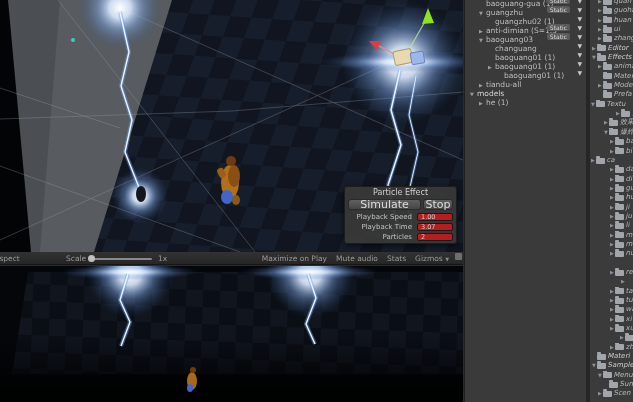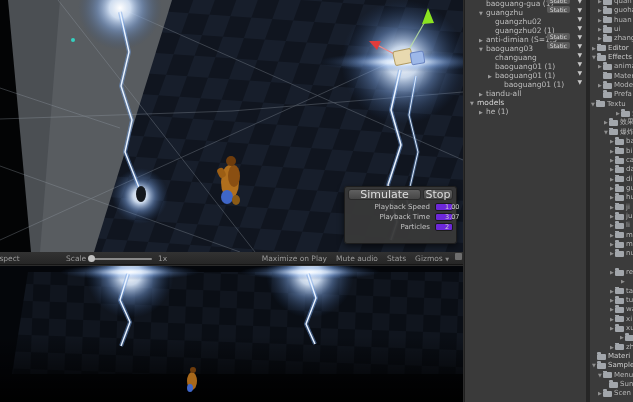--- a/index.html
+++ b/index.html
@@ -15,22 +15,22 @@
     background:rgba(56,56,56,.96);border:1px solid #1d1d1d;border-radius:3px;
     box-shadow:0 2px 6px rgba(0,0,0,.6);padding:1px 3px;}
   .pp-title{font-size:8px;color:#cfcfcf;text-align:center;height:10px;line-height:10px;}
   .pp-btnrow{display:flex;gap:2px;height:11px;margin:1px 0 2px 0;}
   .pp-btn{background:linear-gradient(#606060,#464646);border:1px solid #2a2a2a;border-radius:3px;
     color:#ddd;font-size:11px;line-height:9px;text-align:center;}
   .pp-btn.sim{flex:1;}
   .pp-btn.stop{width:30px;}
   .pp-field{display:flex;align-items:center;height:10px;}
   .pp-label{flex:1;font-size:7px;color:#c2c2c2;text-align:right;padding-right:5px;}
-  .pp-value{width:18px;height:8px;background:#6d28d9;border:1px solid #1a1a1a;border-radius:2px;
-    color:#cfcfcf;font-size:6.5px;line-height:7px;padding-left:9px;}
+  .pp-value{width:36px;height:8px;background:#b91c1c;border:1px solid #1a1a1a;border-radius:2px;
+    color:#cfcfcf;font-size:6.5px;line-height:7px;padding-left:3px;}
 
   
   .game-toolbar{position:absolute;left:0;top:252px;width:463px;height:13px;
     background:linear-gradient(#323232,#262626);border-bottom:1px solid #161616;
     color:#9a9a9a;font-size:7.5px;overflow:hidden;}
   .gt-aspect{position:absolute;left:-24px;top:2px;}
   .gt-scale{position:absolute;left:66px;top:2px;}
   .gt-slider-line{position:absolute;left:92px;top:6px;width:60px;height:2px;background:#8a8a8a;border-radius:1px;}
   .gt-knob{position:absolute;left:88px;top:3px;width:7px;height:7px;border-radius:50%;background:#c0c0c0;}
   .gt-zoom{position:absolute;left:158px;top:2px;}
@@ -49,21 +49,21 @@
   .hrow{position:relative;height:9px;line-height:9px;white-space:nowrap;}
   .tri{display:inline-block;font-size:5px;color:#9a9a9a;width:7px;}
   .hlabel{font-size:7.5px;color:#bdbdbd;}
   .hrow.root .hlabel{color:#d6d6d6;margin-top:46px;}
   .badge{position:absolute;right:16px;top:1px;background:#5a5a5a;border-radius:2px;
     font-size:6px;line-height:7px;color:#ddd;padding:0 3px;}
   .dd{position:absolute;right:4px;top:0;font-size:6px;color:#c8c8c8;}
 
   
   .project{position:absolute;left:586px;top:0;width:47px;height:402px;background:#3b3b3b;
-    border-left:4px solid #262626;overflow:hidden;}
+    border-left:4px solid #262626;overflow:hidden;font-style:italic;}
   .prow{height:9.35px;line-height:9.35px;white-space:nowrap;overflow:hidden;display:flex;align-items:center;}
   .ptri{font-size:5px;color:#8f8f8f;width:6px;flex:none;text-align:center;}
   .folder{flex:none;width:9px;height:6px;background:#a2a6ab;border-radius:1px;position:relative;margin-right:2px;}
   .folder::before{content:"";position:absolute;top:-2px;left:0;width:4px;height:2px;background:#a2a6ab;border-radius:1px 1px 0 0;}
   .plabel{font-size:7px;color:#b8b8b8;}
   .prow.lvl0 .plabel{color:#cccccc;}
 </style>
 </head>
 <body>
 
@@ -137,20 +137,21 @@
         <circle cx="231" cy="161" r="5" fill="#6e3c0c"></circle>
         <rect x="218" y="168" width="7" height="10" rx="3" fill="#9c5e14" transform="rotate(-25 221 173)"></rect>
         <ellipse cx="227" cy="197" rx="6" ry="7" fill="#3f66c8"></ellipse>
         <ellipse cx="236" cy="200" rx="4" ry="5" fill="#8a5a16"></ellipse>
       </g>
 
       <ellipse cx="141" cy="194" rx="5" ry="8" fill="#14181d"></ellipse>
     </svg>
 
     <div class="particle-panel">
+      <div class="pp-title">Particle Effect</div>
       <div class="pp-btnrow">
         <div class="pp-btn sim">Simulate</div>
         <div class="pp-btn stop">Stop</div>
       </div>
       <div id="pp-fields">
           <div class="pp-field">
             <span class="pp-label">Playback Speed</span>
             <span class="pp-value">1.00</span>
           </div>
           <div class="pp-field">
@@ -215,21 +216,20 @@
         <circle cx="193" cy="104" r="3" fill="#6e3c0c"></circle>
         <ellipse cx="190" cy="122" rx="3" ry="4" fill="#3f66c8"></ellipse>
       </g>
     </svg>
   </div>
 
   <div class="hierarchy">
     <div class="hier-rows" id="hier-rows">
         <div class="hrow" style="padding-left: 14px;"><span class="tri"></span><span class="hlabel">baoguang-gua (1)</span><span class="badge">Static</span><span class="dd">▼</span></div>
         <div class="hrow" style="padding-left: 14px;"><span class="tri">▼</span><span class="hlabel">guangzhu</span><span class="badge">Static</span><span class="dd">▼</span></div>
-        <div class="hrow" style="padding-left: 23px;"><span class="tri"></span><span class="hlabel">guangzhu02</span><span class="dd">▼</span></div>
         <div class="hrow" style="padding-left: 23px;"><span class="tri"></span><span class="hlabel">guangzhu02 (1)</span><span class="dd">▼</span></div>
         <div class="hrow" style="padding-left: 14px;"><span class="tri">▶</span><span class="hlabel">anti-dimian (S=1.5</span><span class="badge">Static</span><span class="dd">▼</span></div>
         <div class="hrow" style="padding-left: 14px;"><span class="tri">▼</span><span class="hlabel">baoguang03</span><span class="badge">Static</span><span class="dd">▼</span></div>
         <div class="hrow" style="padding-left: 23px;"><span class="tri"></span><span class="hlabel">changuang</span><span class="dd">▼</span></div>
         <div class="hrow" style="padding-left: 23px;"><span class="tri"></span><span class="hlabel">baoguang01 (1)</span><span class="dd">▼</span></div>
         <div class="hrow" style="padding-left: 23px;"><span class="tri">▶</span><span class="hlabel">baoguang01 (1)</span><span class="dd">▼</span></div>
         <div class="hrow" style="padding-left: 32px;"><span class="tri"></span><span class="hlabel">baoguang01 (1)</span><span class="dd">▼</span></div>
         <div class="hrow" style="padding-left: 14px;"><span class="tri">▶</span><span class="hlabel">tiandu-all</span></div>
         <div class="hrow root" style="padding-left: 5px;"><span class="tri">▼</span><span class="hlabel">models</span></div>
         <div class="hrow" style="padding-left: 14px;"><span class="tri">▶</span><span class="hlabel">he (1)</span></div>
@@ -316,21 +316,21 @@
         <div class="prow lvl3" style="padding-left: 19px;">
           <span class="ptri">▶</span>
           <span class="folder"></span>
           <span class="plabel">ba</span>
         </div>
         <div class="prow lvl3" style="padding-left: 19px;">
           <span class="ptri">▶</span>
           <span class="folder"></span>
           <span class="plabel">bi</span>
         </div>
-        <div class="prow lvl3" style="padding-left: 19px;">
+        <div class="prow lvl3" style="">
           <span class="ptri">▶</span>
           <span class="folder"></span>
           <span class="plabel">ca</span>
         </div>
         <div class="prow lvl3" style="padding-left: 19px;">
           <span class="ptri">▶</span>
           <span class="folder"></span>
           <span class="plabel">da</span>
         </div>
         <div class="prow lvl3" style="padding-left: 19px;">

